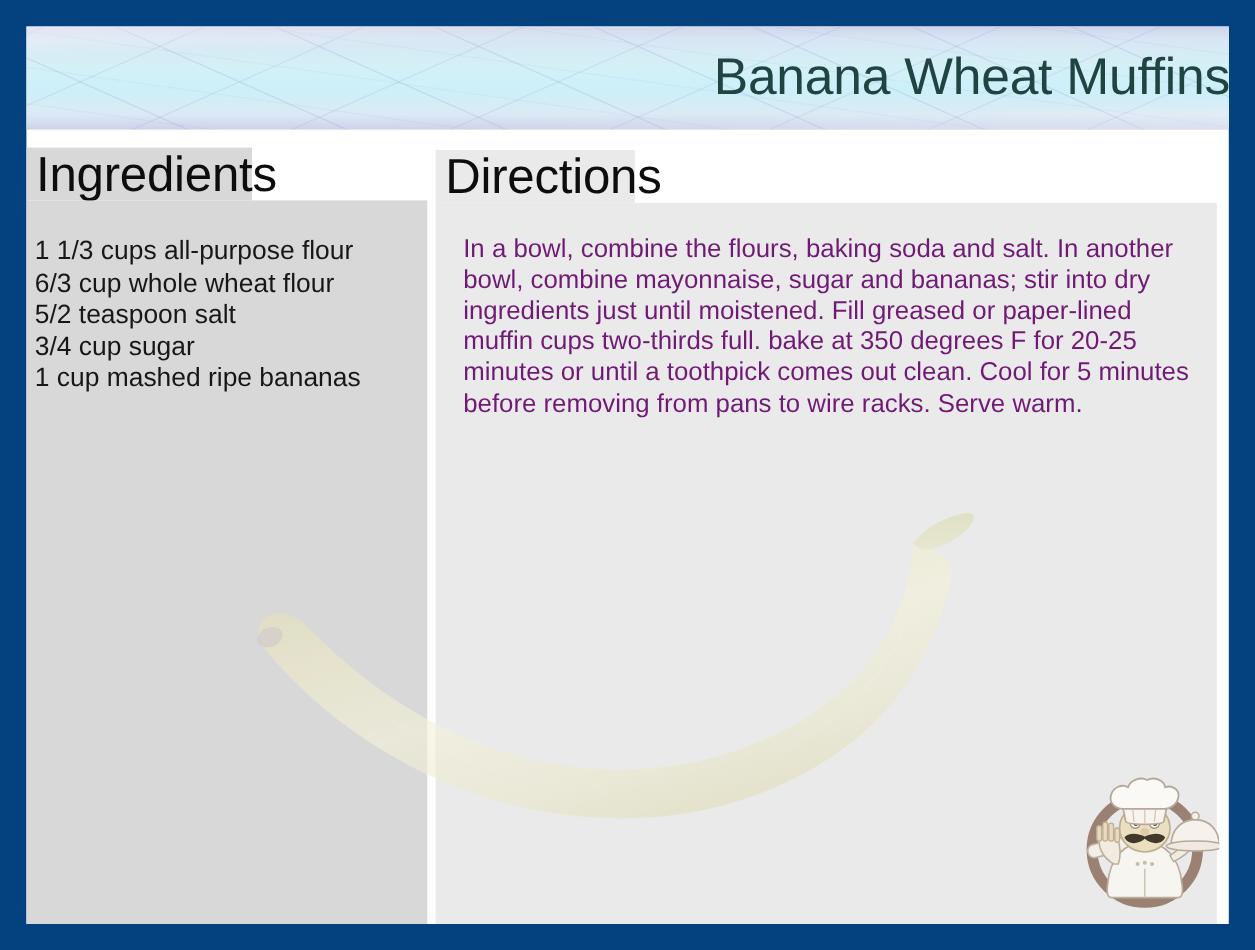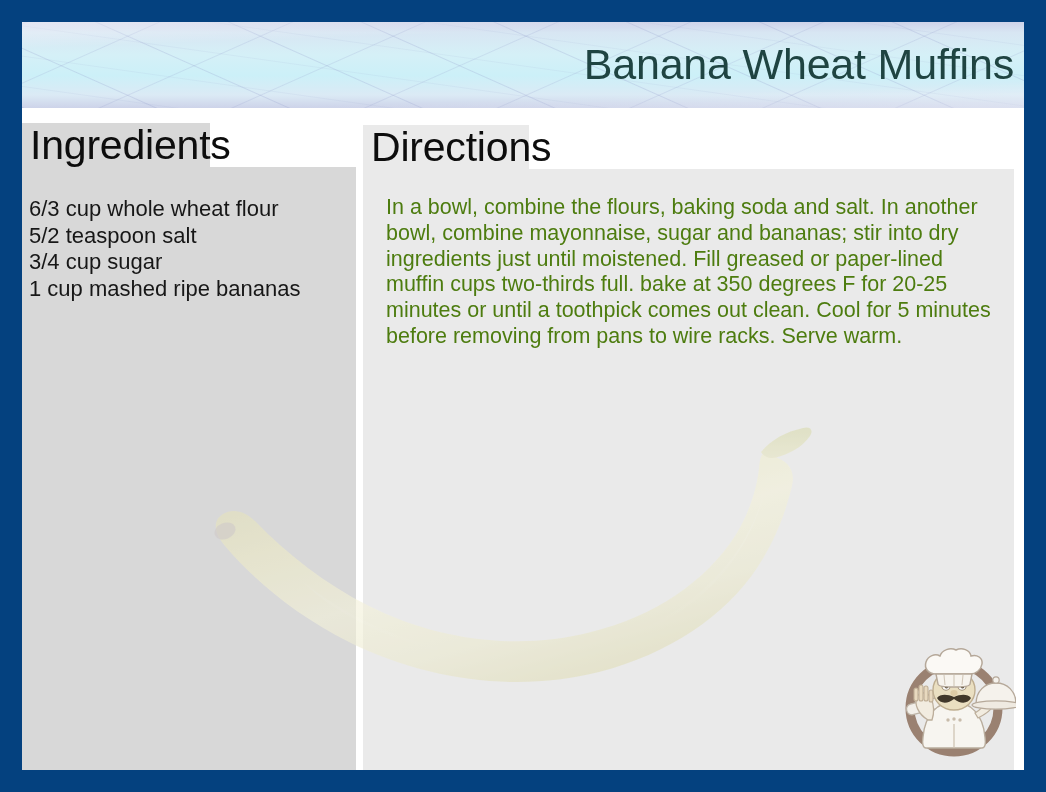--- a/index.html
+++ b/index.html
@@ -31,20 +31,21 @@
     height: 86px;
     overflow: hidden;
     background:
       linear-gradient(180deg,
         #cfd3ea 0%,
         #d8e6f3 12%,
         #d5f0f7 38%,
         #ccf0f8 62%,
         #dbeaf5 85%,
         #cdd3e9 100%);
+    padding-left: 11px;
   }
   #title-banner .lattice {
     position: absolute;
     inset: -20px;
     background-image:
       repeating-linear-gradient(24deg,
         rgba(150,160,205,0.00) 0px,
         rgba(150,160,205,0.00) 26px,
         rgba(150,160,205,0.28) 27px,
         rgba(150,160,205,0.00) 28px,
@@ -157,21 +158,21 @@
     top: 44px;
     width: 651px;
     height: 601px;
     background: #eaeaea;
     padding: 26px 18px 0 23px;
   }
   #directions-text {
     margin: 0;
     font-size: 21.5px;
     line-height: 25.8px;
-    color: #4d7c0f;
+    color: #701a75;
     text-align: left;
   }
 
   
   #banana-watermark {
     position: absolute;
     left: 147px;
     top: 392px;
     width: 680px;
     height: 280px;
@@ -199,20 +200,21 @@
     <div class="sheen"></div>
     <div id="recipe-title">Banana Wheat Muffins</div>
   </div>
 
   <div class="panel" id="ingredients-panel">
     <div class="panel-tab">
       <span class="panel-tab-label">Ingredients</span>
     </div>
     <div class="panel-body">
       <ul id="ingredients-list">
+        <li>1 1/3 cups all-purpose flour</li>
         <li>6/3 cup whole wheat flour</li>
         <li>5/2 teaspoon salt</li>
         <li>3/4 cup sugar</li>
         <li>1 cup mashed ripe bananas</li>
       </ul>
     </div>
   </div>
 
   <div class="panel" id="directions-panel">
     <div class="panel-tab">

